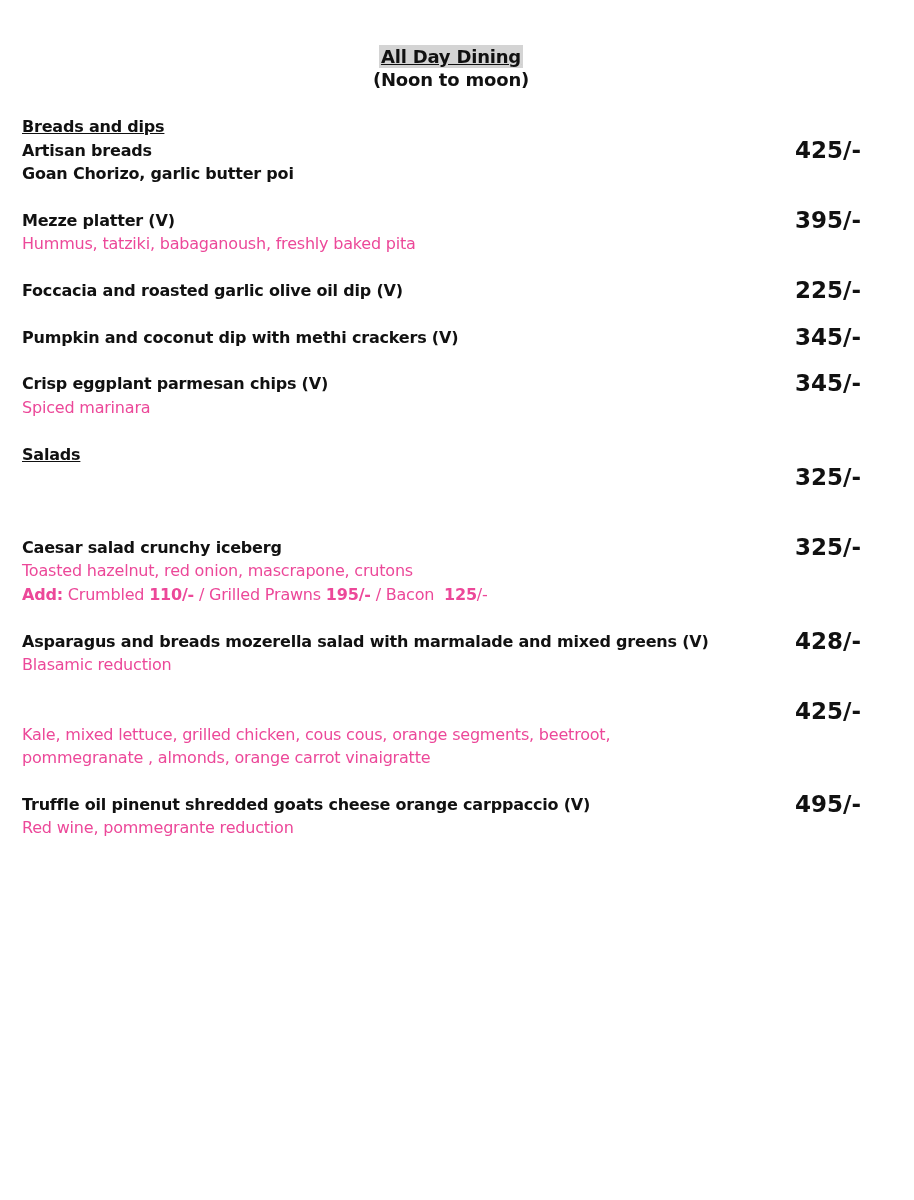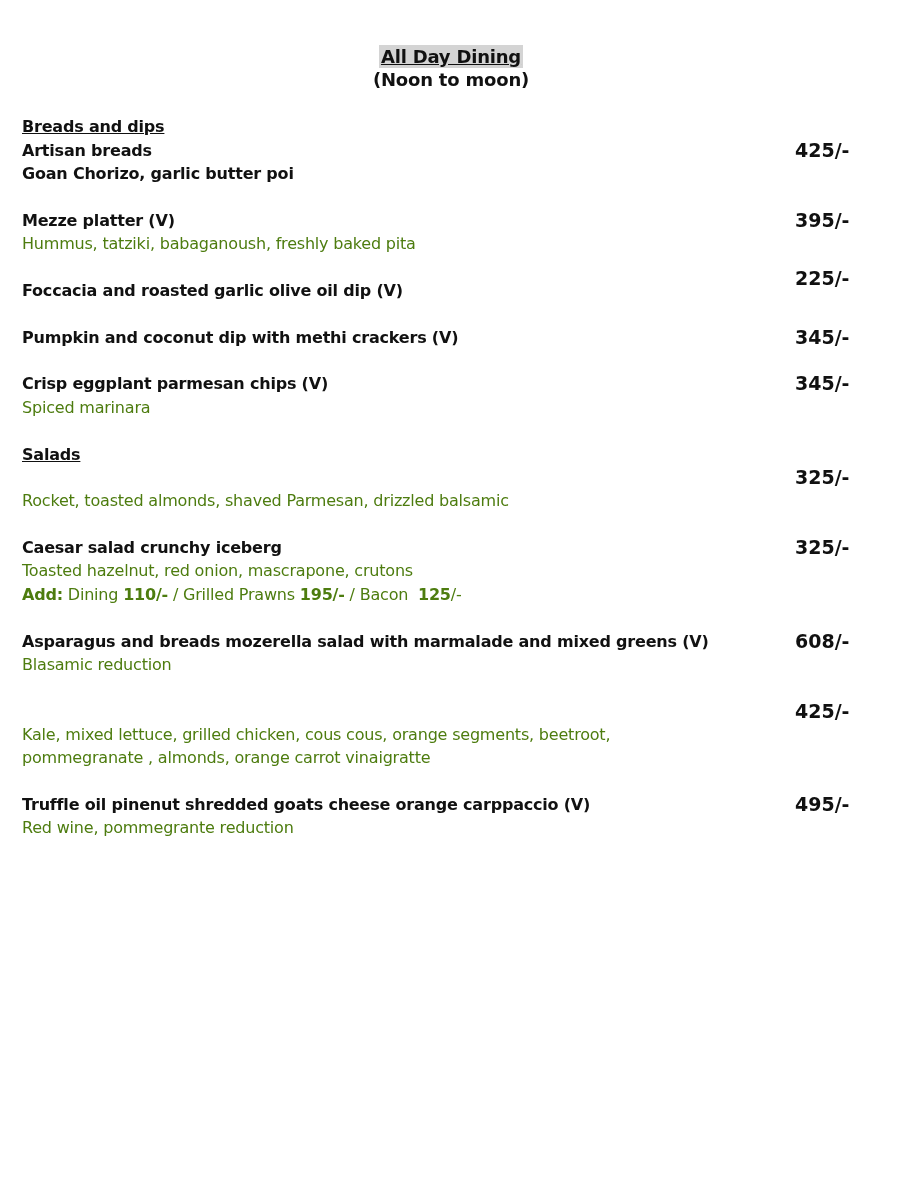--- a/index.html
+++ b/index.html
@@ -40,25 +40,25 @@
       position: absolute;
       left: 14px;
       font-size: 16px;
       line-height: 23px;
       white-space: nowrap;
       letter-spacing: -0.2px;
       margin-left: 8px;
     }
     .b { font-weight: bold; }
     .section { font-weight: bold; text-decoration: underline; }
-    .desc { font-weight: normal; color: #4d7c0f; }
+    .desc { font-weight: normal; color: #ec4899; }
     .price {
       position: absolute;
       left: 795px;
-      font-size: 19px;
+      font-size: 23px;
       line-height: 23px;
       font-weight: bold;
       white-space: nowrap;
     }
   </style>
 </head>
 <body>
 
 <div class="page">
 
@@ -71,51 +71,50 @@
 
   <div class="line b" style="top:139px">Artisan breads</div>
   <div class="price" style="top:139px">425/-</div>
   <div class="line b" style="top:162px">Goan Chorizo, garlic butter poi</div>
 
   <div class="line b" style="top:209px">Mezze platter (V)</div>
   <div class="price" style="top:209px">395/-</div>
   <div class="line desc" style="top:232px">Hummus, tatziki, babaganoush, freshly baked pita</div>
 
   <div class="line b" style="top:279px">Foccacia and roasted garlic olive oil dip (V)</div>
-  <div class="price" style="top:267px">225/-</div>
+  <div class="price" style="top:279px">225/-</div>
 
   <div class="line b" style="top:326px">Pumpkin and coconut dip with methi crackers (V)</div>
   <div class="price" style="top:326px">345/-</div>
 
   <div class="line b" style="top:372px">Crisp eggplant parmesan chips (V)</div>
   <div class="price" style="top:372px">345/-</div>
   <div class="line desc" style="top:396px">Spiced marinara</div>
 
   <div class="line section" style="top:443px">Salads</div>
 
   <div class="price" style="top:466px">325/-</div>
-  <div class="line desc" style="top:489px">Rocket, toasted almonds, shaved Parmesan, drizzled balsamic</div>
 
   <div class="line b" style="top:536px">Caesar salad crunchy iceberg</div>
   <div class="price" style="top:536px">325/-</div>
   <div class="line desc" style="top:559px">Toasted hazelnut, red onion, mascrapone, crutons</div>
   <div class="line desc" style="top:583px">
     <span class="b">Add:</span>
-    <span>Dining</span>
+    <span>Crumbled</span>
     <span class="b">110/-</span>
     <span>/</span>
     <span>Grilled Prawns</span>
     <span class="b">195/-</span>
     <span>/</span>
     <span>Bacon</span>
     &nbsp;<span class="b">125</span><span>/-</span>
   </div>
 
   <div class="line b" style="top:630px">Asparagus and breads mozerella salad with marmalade and mixed greens (V)</div>
-  <div class="price" style="top:630px">608/-</div>
+  <div class="price" style="top:630px">428/-</div>
   <div class="line desc" style="top:653px">Blasamic reduction</div>
 
   <div class="price" style="top:700px">425/-</div>
   <div class="line desc" style="top:723px">Kale, mixed lettuce, grilled chicken, cous cous, orange segments, beetroot,</div>
   <div class="line desc" style="top:746px">pommegranate , almonds, orange carrot vinaigratte</div>
 
   <div class="line b" style="top:793px">Truffle oil pinenut shredded goats cheese orange carppaccio (V)</div>
   <div class="price" style="top:793px">495/-</div>
   <div class="line desc" style="top:816px">Red wine, pommegrante reduction</div>
 

